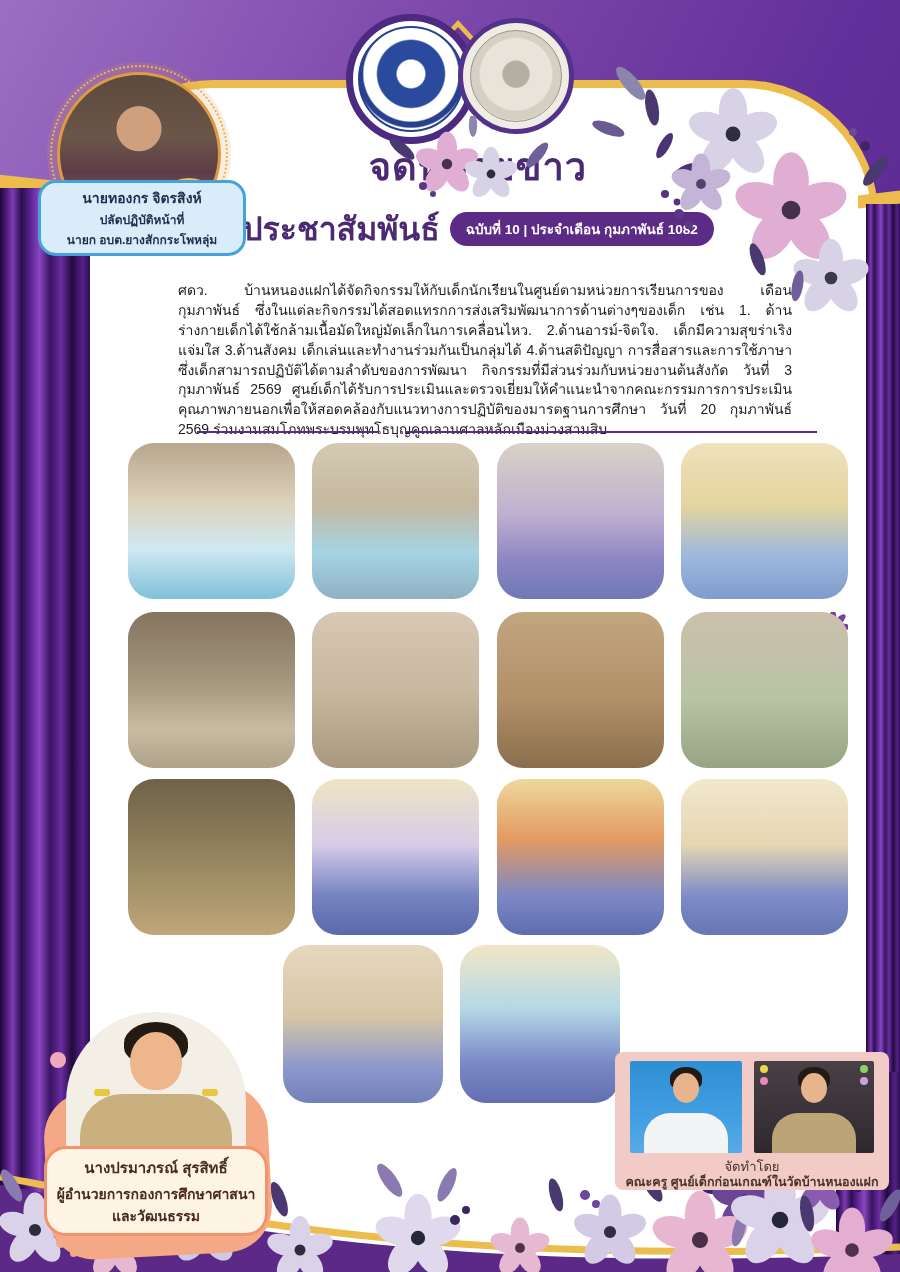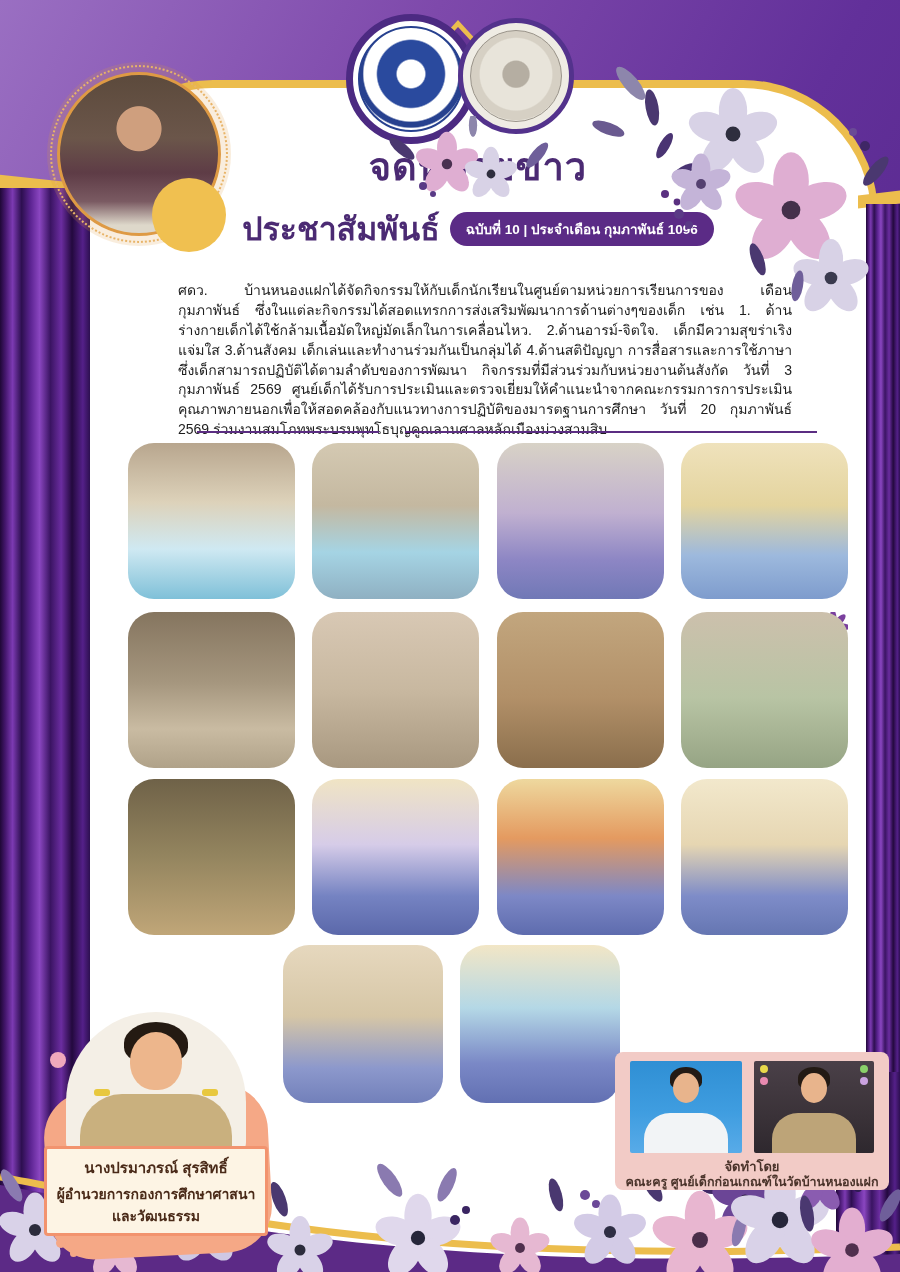--- a/index.html
+++ b/index.html
@@ -79,41 +79,41 @@
     border-radius:90px 90px 16px 16px;background:#f4efe6;overflow:hidden;z-index:6;}
   .bl-hair{position:absolute;left:50%;top:10px;transform:translateX(-50%);width:64px;height:42px;
     border-radius:50% 50% 40% 40%;background:#241a12;}
   .bl-head{position:absolute;left:50%;top:20px;transform:translateX(-50%);width:52px;height:58px;
     border-radius:50% 50% 46% 46%;background:#edb68c;}
   .bl-torso{position:absolute;left:50%;bottom:-8px;transform:translateX(-50%);width:152px;height:72px;
     border-radius:42px 42px 0 0;background:#c9b07e;}
   .ep{position:absolute;width:16px;height:7px;background:#e8c83e;border-radius:3px;bottom:62px;z-index:1;}
   .ep.l{left:28px;} .ep.r{right:28px;}
   .bl-card{position:absolute;left:44px;top:1146px;width:218px;height:84px;background:#fdf4e4;
-    border:3px solid #f2936e;border-radius:4px;display:flex;flex-direction:column;justify-content:center;
+    border:3px solid #f2936e;border-radius:22px;display:flex;flex-direction:column;justify-content:center;
     gap:3px;text-align:center;color:#4a2a18;z-index:7;}
   .bl-card .nm{font-size:15px;font-weight:800;} .bl-card .rl{font-size:14px;font-weight:700;}
   .dot{position:absolute;border-radius:50%;z-index:5;}
   .dot.p{left:50px;top:1052px;width:16px;height:16px;background:#f0a8bc;}
   .dot.o1{left:56px;top:1238px;width:10px;height:10px;background:#f5a886;}
   .dot.o2{left:70px;top:1250px;width:7px;height:7px;background:#f5a886;}
   
   .credits{position:absolute;left:615px;top:1052px;width:274px;height:138px;background:#f2cbc6;
     border-radius:8px;z-index:7;}
   .cr-ph{position:absolute;top:9px;height:92px;overflow:hidden;border-radius:2px;}
   .cr-ph.a{left:15px;width:112px;} .cr-ph.b{left:139px;width:120px;}
   .cr-head{position:absolute;left:50%;top:12px;transform:translateX(-50%);width:26px;height:30px;
     border-radius:50%;background:#e8b48c;}
   .cr-hair{position:absolute;left:50%;top:6px;transform:translateX(-50%);width:32px;height:22px;
     border-radius:50% 50% 30% 30%;background:#231a14;}
   .cr-torso{position:absolute;left:50%;bottom:-6px;transform:translateX(-50%);width:84px;height:46px;
     border-radius:26px 26px 0 0;}
   .cr-ph.a .cr-torso{background:#f2f4f6;} .cr-ph.b .cr-torso{background:#bda478;}
   .chain{position:absolute;top:4px;width:8px;height:8px;border-radius:50%;}
-  .cap1{position:absolute;top:104px;left:0;right:0;text-align:center;font-size:13px;font-weight:700;color:#4a332a;}
+  .cap1{position:absolute;top:104px;left:0;right:0;text-align:center;font-size:13px;font-weight:400;color:#4a332a;}
   .cap2{position:absolute;top:120px;left:0;right:0;text-align:center;font-size:12.5px;font-weight:700;color:#4a332a;}
 </style>
 </head>
 <body>
 
 <div class="page">
 
   
   <svg width="0" height="0" aria-hidden="true">
     <defs>
@@ -211,21 +211,21 @@
       <circle cx="282" cy="84" r="5" fill="#3f2766"></circle>
     <circle cx="96" cy="152" r="5" fill="#5a3a86"></circle>
       <circle cx="106" cy="163" r="4" fill="#5a3a86"></circle>
   </svg>
 
   
   <div class="titles">
     <h1 class="t1">จดหมายข่าว</h1>
     <div class="t-row">
       <span class="t2">ประชาสัมพันธ์</span>
-      <span class="badge">ฉบับที่ 10 | ประจำเดือน กุมภาพันธ์ 1096</span>
+      <span class="badge">ฉบับที่ 10 | ประจำเดือน กุมภาพันธ์ 1082</span>
     </div>
   </div>
 
   
   <p class="article">ศดว. บ้านหนองแฝกได้จัดกิจกรรมให้กับเด็กนักเรียนในศูนย์ตามหน่วยการเรียนการของ เดือน กุมภาพันธ์ ซึ่งในแต่ละกิจกรรมได้สอดแทรกการส่งเสริมพัฒนาการด้านต่างๆของเด็ก  เช่น 1. ด้านร่างกายเด็กได้ใช้กล้ามเนื้อมัดใหญ่มัดเล็กในการเคลื่อนไหว.  2.ด้านอารม์-จิตใจ.  เด็กมีความสุขร่าเริงแจ่มใส  3.ด้านสังคม  เด็กเล่นและทำงานร่วมกันเป็นกลุ่มได้  4.ด้านสติปัญญา  การสื่อสารและการใช้ภาษา  ซึ่งเด็กสามารถปฏิบัติได้ตามลำดับของการพัฒนา  กิจกรรมที่มีส่วนร่วมกับหน่วยงานต้นสังกัด  วันที่ 3 กุมภาพันธ์ 2569 ศูนย์เด็กได้รับการประเมินและตรวจเยี่ยมให้คำแนะนำจากคณะกรรมการการประเมินคุณภาพภายนอกเพื่อให้สอดคล้องกับแนวทางการปฏิบัติของมารตฐานการศึกษา วันที่ 20 กุมภาพันธ์ 2569 ร่วมงานสมโภทพระบรมพุทโธบุญคูณลานศาลหลักเมืองม่วงสามสิบ</p>
 
   
   <div class="divline dl1"></div>
   <div class="divline dl2"></div>
   <svg class="ros r1" viewBox="-15 -15 30 30">
@@ -247,20 +247,25 @@
   <div class="ph r3 c1" title="children playing under trees in schoolyard" style="background: linear-gradient(rgb(111, 98, 72) 0%, rgb(148, 133, 95) 50%, rgb(192, 166, 120) 100%);"></div>
   <div class="ph r3 c2" title="children doing activities at tables on blue tile floor" style="background: linear-gradient(rgb(240, 228, 196) 0%, rgb(214, 204, 232) 42%, rgb(117, 131, 194) 75%, rgb(91, 104, 170) 100%);"></div>
   <div class="ph r3 c3" title="children showing painted artworks in a row" style="background: linear-gradient(rgb(238, 216, 158) 0%, rgb(228, 154, 96) 38%, rgb(125, 136, 198) 75%, rgb(94, 108, 174) 100%);"></div>
   <div class="ph r3 c4" title="children playing on blue tile floor" style="background: linear-gradient(rgb(242, 232, 204) 0%, rgb(230, 214, 178) 42%, rgb(126, 140, 200) 75%, rgb(101, 118, 178) 100%);"></div>
   <div class="ph r4 ca" title="children walking in line holding shoulders" style="background: linear-gradient(rgb(230, 216, 190) 0%, rgb(214, 198, 166) 45%, rgb(140, 152, 204) 78%, rgb(114, 128, 186) 100%);"></div>
   <div class="ph r4 cb" title="children sitting in circle with picture cards" style="background: linear-gradient(rgb(242, 230, 198) 0%, rgb(180, 216, 230) 40%, rgb(122, 136, 198) 75%, rgb(98, 112, 178) 100%);"></div>
 
   
   <div class="tl-portrait" style="background: radial-gradient(46px 46px at 50% 34%, rgb(207, 159, 126) 0px, rgb(207, 159, 126) 48%, rgba(0, 0, 0, 0) 50%), linear-gradient(rgb(92, 74, 60) 0%, rgb(107, 86, 74) 40%, rgb(94, 60, 70) 62%, rgb(122, 90, 98) 80%, rgb(222, 216, 202) 95%);"></div>
   <div class="tl-gold"></div>
+  <div class="tl-card">
+    <div class="nm">นายทองกร  จิตรสิงห์</div>
+    <div class="ln">ปลัดปฏิบัติหน้าที่</div>
+    <div class="ln">นายก อบต.ยางสักกระโพหลุ่ม</div>
+  </div>
 
   
   <svg class="wave" width="900" height="190" viewBox="0 0 900 190">
     <path d="M0,103 C220,143 420,192 900,172 L900,190 L0,190 Z" fill="#5c2a86"></path>
     <path d="M0,95 C220,135 420,185 900,165" fill="none" stroke="#ecbd4d" stroke-width="7"></path>
   </svg>
 
   
   <svg class="bflowers" width="900" height="192" viewBox="0 0 900 192">
     <use href="#leafE" fill="#8a7ab0" transform="translate(20 120) rotate(-30) scale(1.4)"></use>

